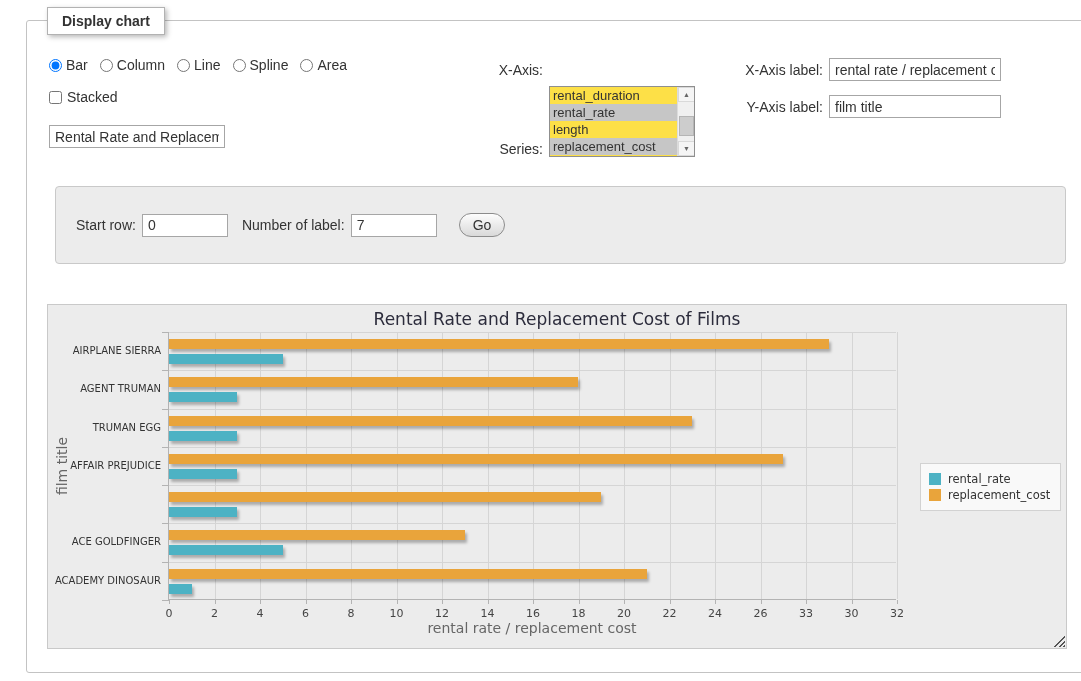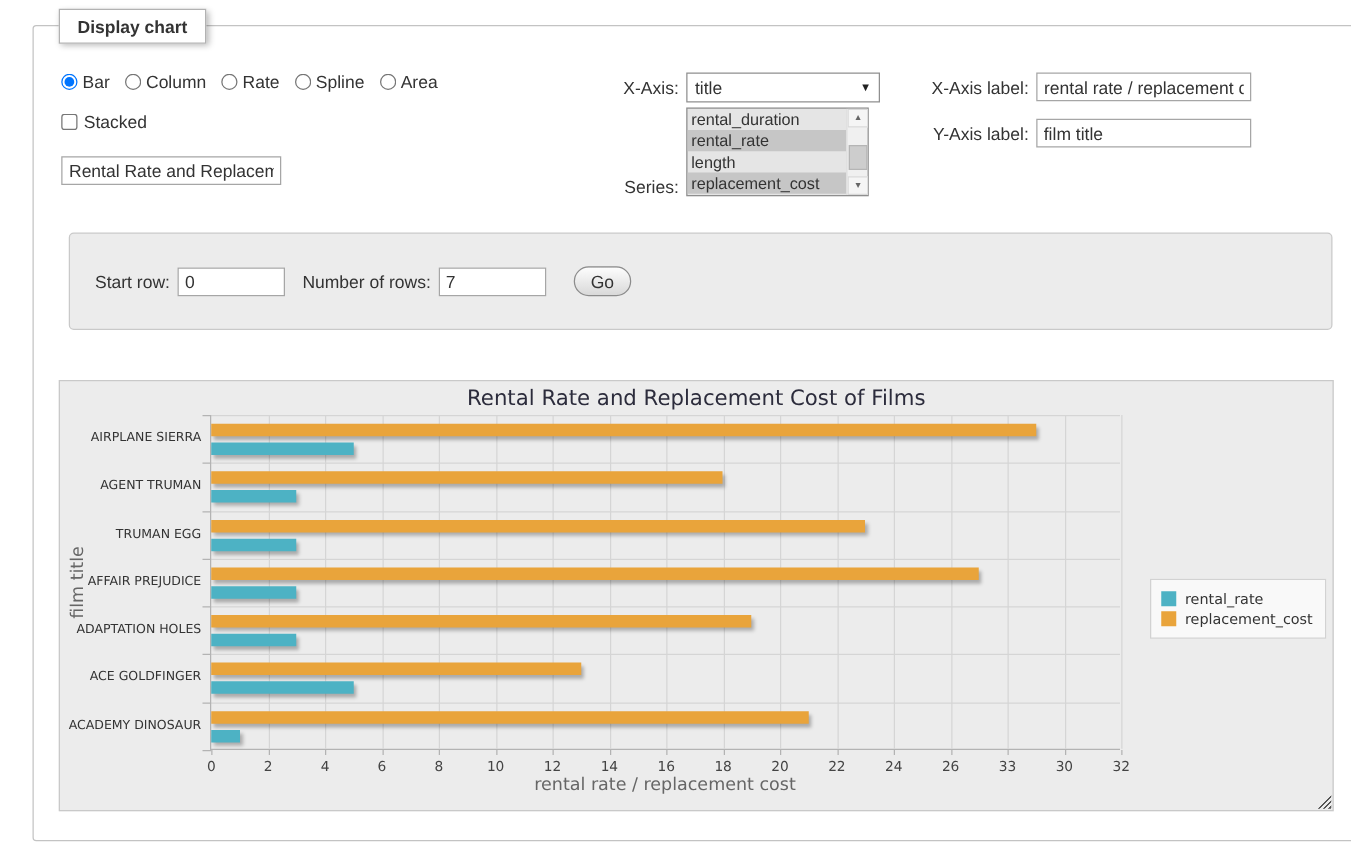--- a/index.html
+++ b/index.html
@@ -38,21 +38,21 @@
   .lbl-xlabel  { left:676px; top:41px; width:120px; }
   .lbl-ylabel  { left:676px; top:78px; width:120px; }
   .fake-select {
     position:absolute; left:522px; top:37px; width:155px; height:24px;
     border:1px solid #8f8f8f; background:#fff;
     display:flex; align-items:center; padding:0 6px; cursor:default;
   }
   .fake-select .arrow { margin-left:auto; font-size:9px; color:#222; }
   .listbox {
     position:absolute; left:522px; top:65px; width:146px; height:71px;
-    border:1px solid #8f8f8f; background:#e5e5e5; overflow:hidden; display:flex;
+    border:1px solid #8f8f8f; background:#fde047; overflow:hidden; display:flex;
   }
   .listbox .opts { flex:1 1 auto; }
   .listbox .opt { height:17px; line-height:17px; padding:0 3px; font-size:13px; white-space:nowrap; }
   .listbox .opt.selected { background:#c6c6c6; }
   .listbox .sbar { flex:0 0 17px; background:#f0f0f0; border-left:1px solid #dcdcdc; position:relative; }
   .sbar .btn {
     position:absolute; left:0; width:17px; height:15px; background:#f5f5f5; border:1px solid #d9d9d9;
     font-size:7px; color:#666; text-align:center; line-height:14px;
   }
   .sbar .btn.up { top:0; } .sbar .btn.down { bottom:0; }
@@ -122,44 +122,40 @@
       <label>
         <input type="radio" name="charttype" checked="" style="">
         <span>Bar</span>
       </label>
       <label>
         <input type="radio" name="charttype" style="">
         <span>Column</span>
       </label>
       <label>
         <input type="radio" name="charttype" style="">
-        <span>Rate</span>
+        <span>Line</span>
       </label>
       <label>
         <input type="radio" name="charttype" style="">
         <span>Spline</span>
       </label>
       <label>
         <input type="radio" name="charttype" style="">
         <span>Area</span>
       </label>
     </div>
 
   <div class="stacked-row">
     <input type="checkbox" id="stacked-cb" style="">
     <label for="stacked-cb">Stacked</label>
   </div>
 
   <input type="text" class="title-input" value="Rental Rate and Replacement Cost of Films" style="">
 
   <div class="lbl lbl-xaxis">X-Axis:</div>
-  <div class="fake-select">
-    <span>title</span>
-    <span class="arrow">▼</span>
-  </div>
 
   <div class="lbl lbl-series">Series:</div>
   <div class="listbox">
     <div class="opts" id="series-options">
         <div class="opt">rental_duration</div>
         <div class="opt selected">rental_rate</div>
         <div class="opt">length</div>
         <div class="opt selected">replacement_cost</div>
       </div>
     <div class="sbar">
@@ -171,21 +167,21 @@
 
   <div class="lbl lbl-xlabel">X-Axis label:</div>
   <input type="text" class="xlabel-input" value="rental rate / replacement cost" style="">
 
   <div class="lbl lbl-ylabel">Y-Axis label:</div>
   <input type="text" class="ylabel-input" value="film title" style="">
 
   <div class="rows-panel">
     <label>Start row:</label>
     <input type="text" value="0" style="">
-    <label>Number of rows:</label>
+    <label>Number of label:</label>
     <input type="text" value="7" style="">
     <button class="go-button">Go</button>
   </div>
 
   <div class="chart-box">
     <div class="chart-title">Rental Rate and Replacement Cost of Films</div>
     <div class="yaxis-title">film title</div>
     <div class="plot" id="plot">
         <div class="xtick" style="left: 0px; top: 268px;"></div>
         <div class="xtick-label" style="left: -20px; top: 275px;">0</div>
@@ -269,21 +265,20 @@
         <div class="cat-label" style="top: 76.5714px; height: 38.2857px; line-height: 38.2857px;">TRUMAN EGG</div>
         <div class="bar-row" style="top: 114.857px; height: 38.2857px;">
           <div class="bar" style="top: 7px; width: 614.022px; background: rgb(233, 164, 59);"></div>
           <div class="bar" style="top: 22px; width: 68.0225px; background: rgb(77, 178, 196);"></div>
         </div>
         <div class="cat-label" style="top: 114.857px; height: 38.2857px; line-height: 38.2857px;">AFFAIR PREJUDICE</div>
         <div class="bar-row" style="top: 153.143px; height: 38.2857px;">
           <div class="bar" style="top: 7px; width: 432.022px; background: rgb(233, 164, 59);"></div>
           <div class="bar" style="top: 22px; width: 68.0225px; background: rgb(77, 178, 196);"></div>
         </div>
-        <div class="cat-label" style="top: 153.143px; height: 38.2857px; line-height: 38.2857px;">ADAPTATION HOLES</div>
         <div class="bar-row" style="top: 191.429px; height: 38.2857px;">
           <div class="bar" style="top: 7px; width: 295.522px; background: rgb(233, 164, 59);"></div>
           <div class="bar" style="top: 22px; width: 113.522px; background: rgb(77, 178, 196);"></div>
         </div>
         <div class="cat-label" style="top: 191.429px; height: 38.2857px; line-height: 38.2857px;">ACE GOLDFINGER</div>
         <div class="bar-row" style="top: 229.714px; height: 38.2857px;">
           <div class="bar" style="top: 7px; width: 477.522px; background: rgb(233, 164, 59);"></div>
           <div class="bar" style="top: 22px; width: 22.5225px; background: rgb(77, 178, 196);"></div>
         </div>
         <div class="cat-label" style="top: 229.714px; height: 38.2857px; line-height: 38.2857px;">ACADEMY DINOSAUR</div>

